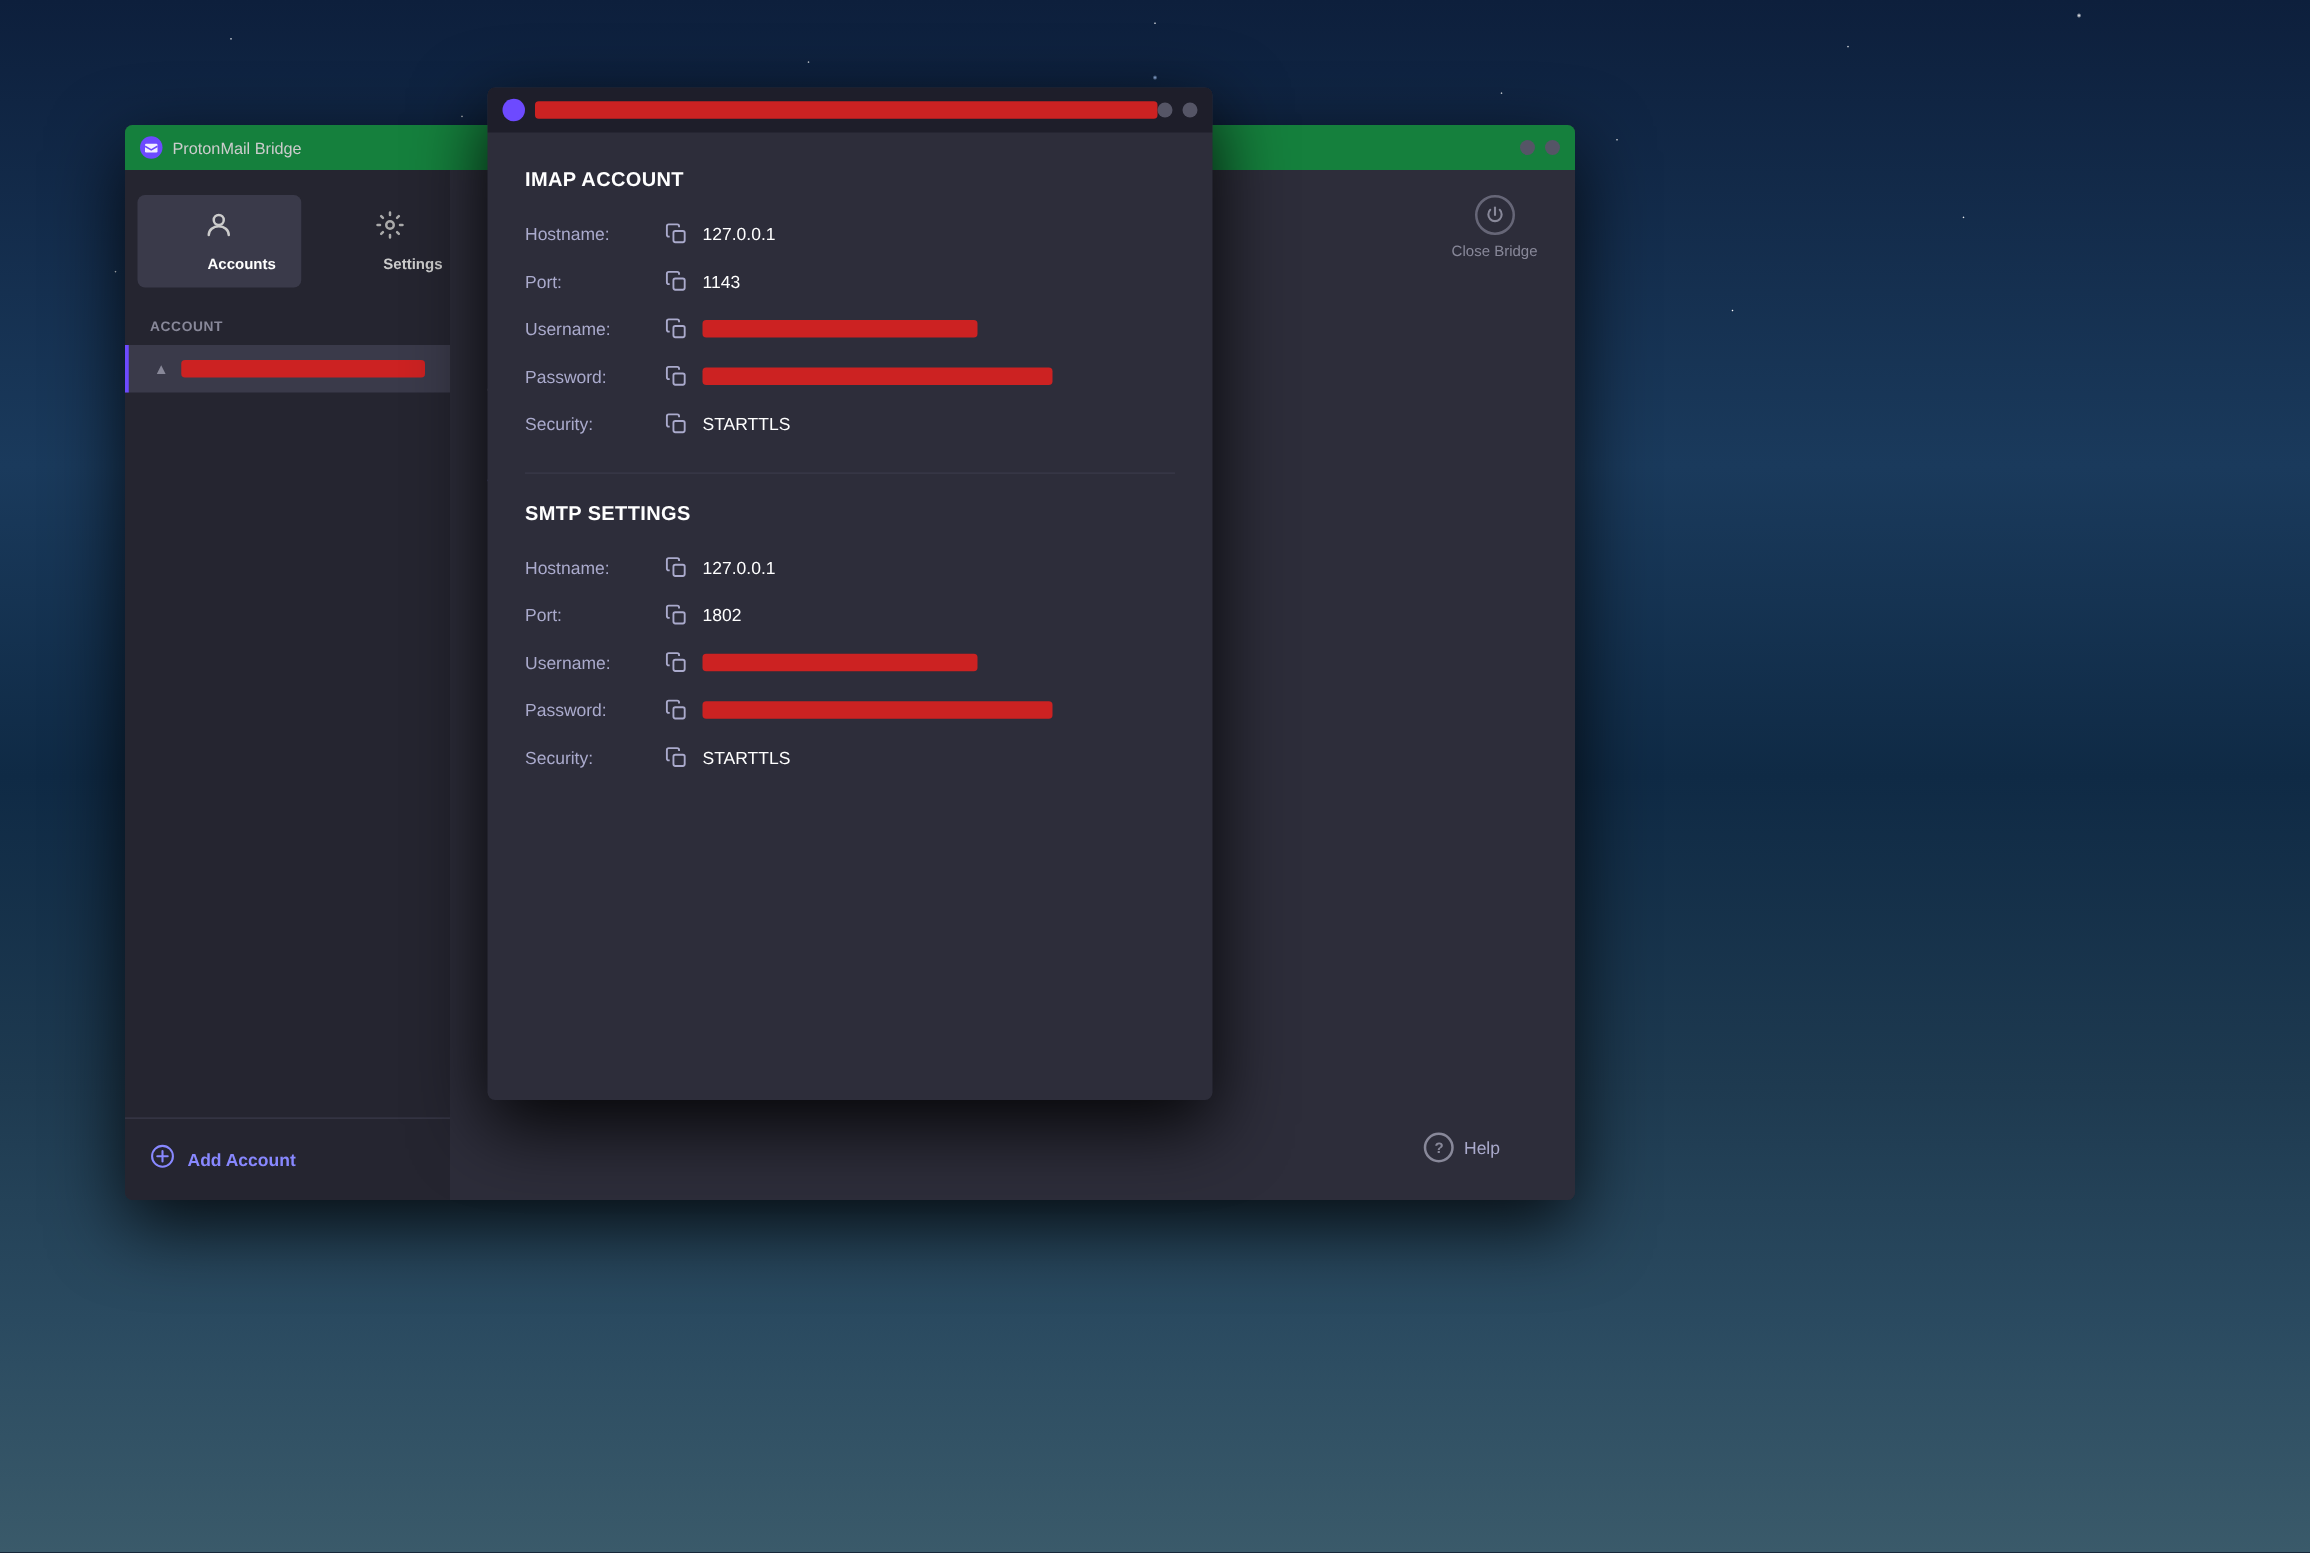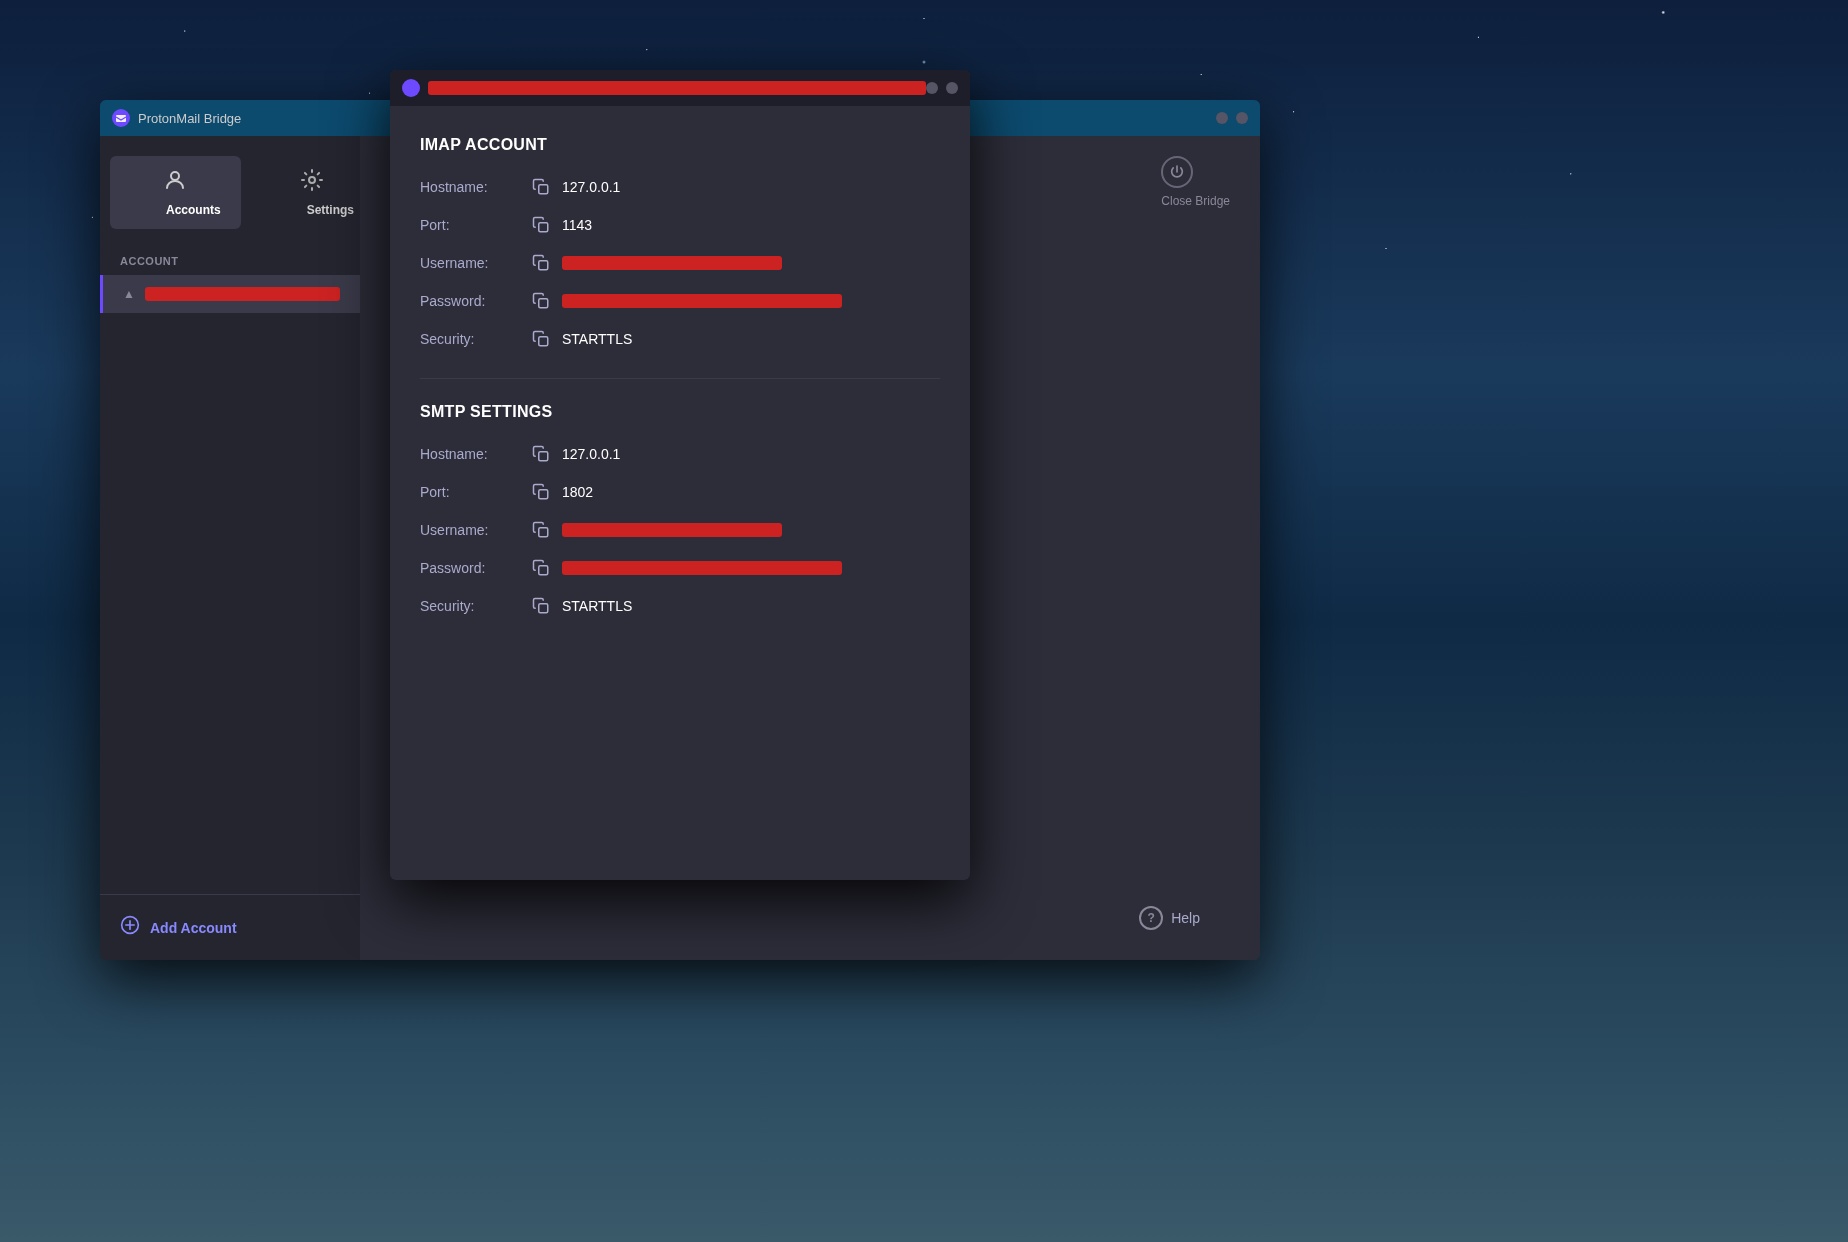--- a/index.html
+++ b/index.html
@@ -56,21 +56,21 @@
       border-radius: 6px;
       box-shadow: 0 20px 60px rgba(0,0,0,0.8);
       z-index: 10;
       overflow: hidden;
       display: flex;
       flex-direction: column;
     }
 
     .window-titlebar {
       height: 36px;
-      background: #0c4a6e;
+      background: #15803d;
       display: flex;
       align-items: center;
       padding: 0 12px;
       flex-shrink: 0;
     }
 
     .titlebar-logo {
       width: 18px;
       height: 18px;
       background: #6d4aff;
@@ -242,21 +242,21 @@
 
     .content-header {
       display: flex;
       justify-content: flex-end;
       padding: 20px 30px;
     }
 
     .close-bridge-area {
       display: flex;
       flex-direction: column;
-      align-items: flex-start;
+      align-items: center;
       gap: 6px;
       cursor: pointer;
     }
 
     .close-bridge-icon {
       width: 32px;
       height: 32px;
       border-radius: 50%;
       border: 2px solid #666677;
       display: flex;

